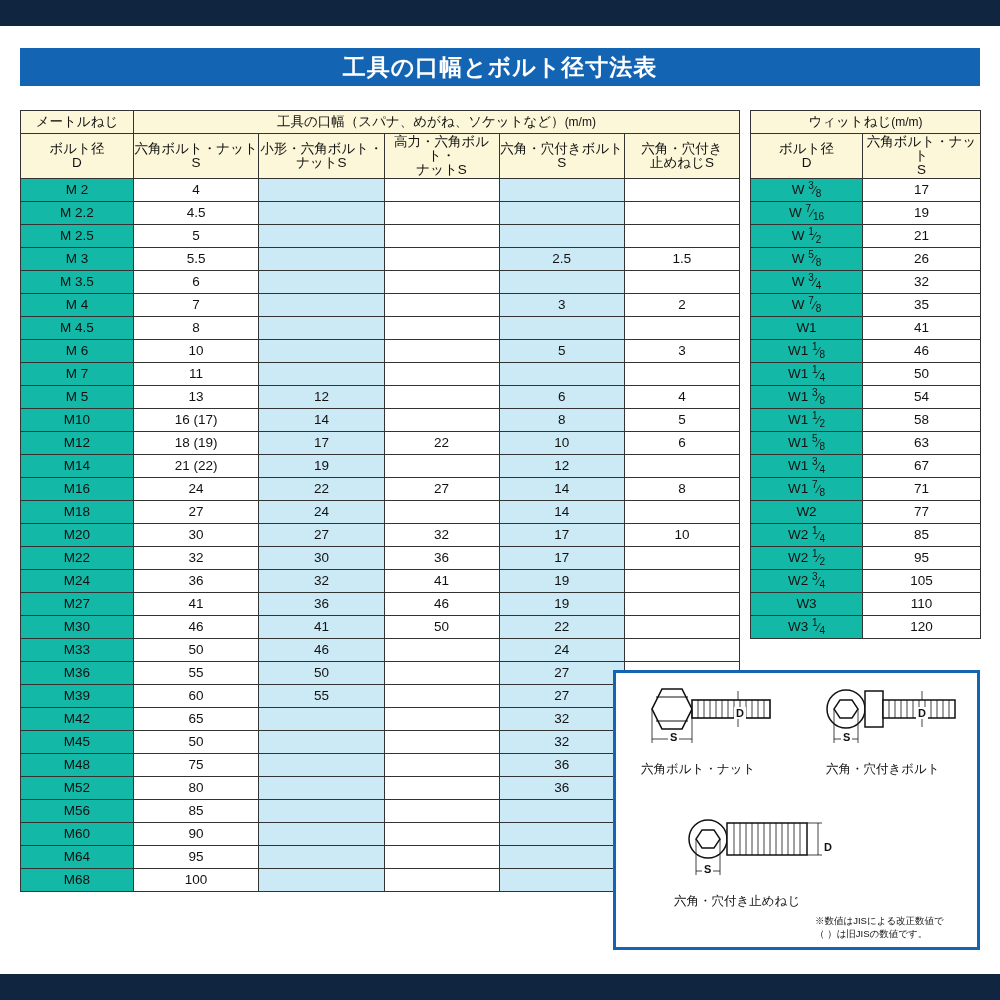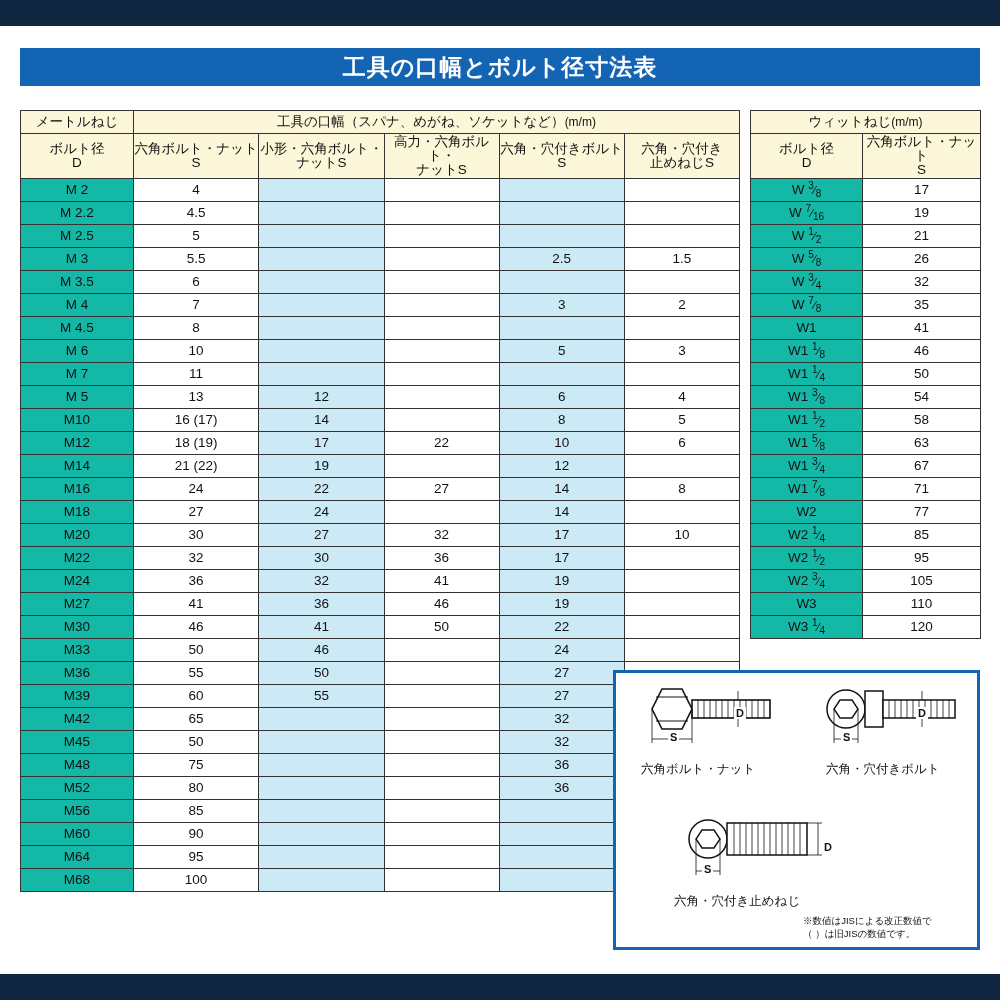--- a/index.html
+++ b/index.html
@@ -106,21 +106,21 @@
     box-sizing: border-box;
   }
   .dg-label {
     position: absolute;
     font-size: 12.5px;
     color: #111;
     white-space: nowrap;
   }
   .note {
     position: absolute;
-    right: 24px;
+    right: 12px;
     bottom: 6px;
     font-size: 9.5px;
     line-height: 1.35;
     text-align: left;
     color: #111;
     width: 150px;
   }
   svg { display: block; }
 </style>
 </head>

